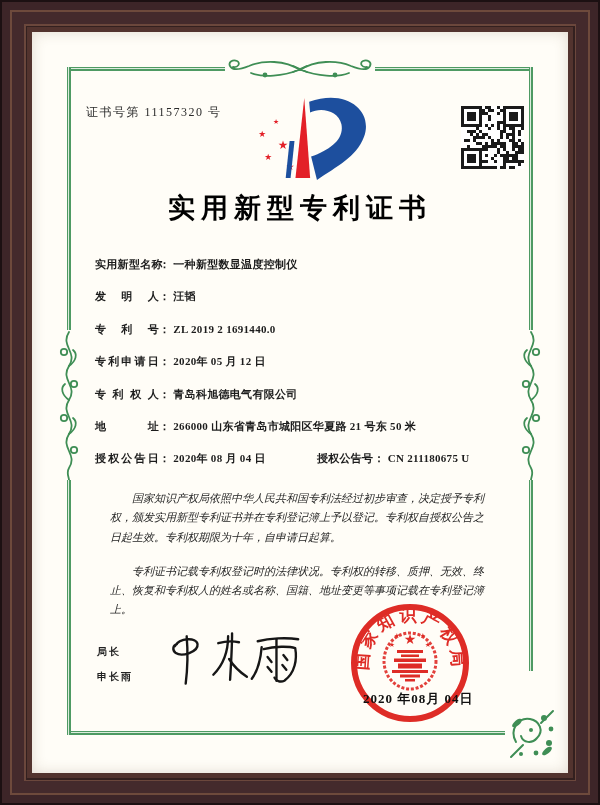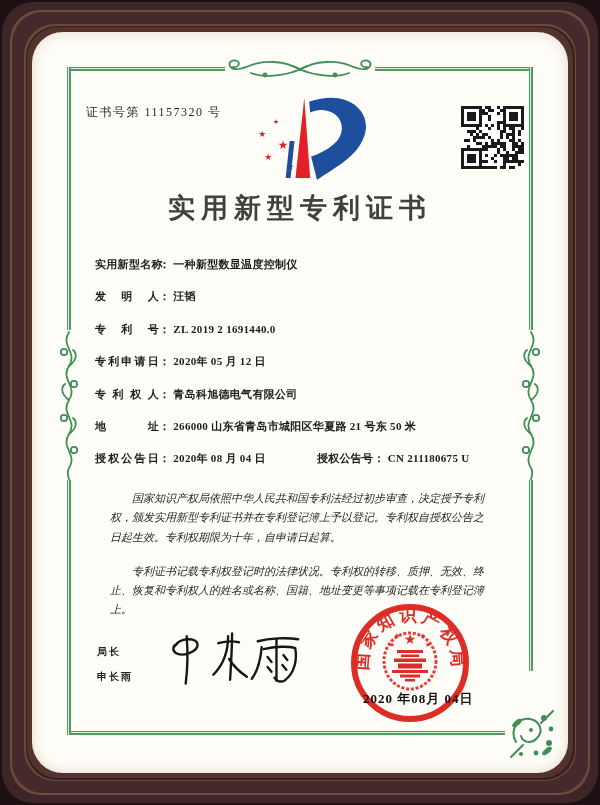--- a/index.html
+++ b/index.html
@@ -1,38 +1,38 @@
 <!DOCTYPE html>
 <html><head>
 <meta charset="utf-8">
 <style>
   html,body{margin:0;padding:0;background:#111;}
   .stage{position:relative;width:600px;height:805px;overflow:hidden;
          font-family:"Liberation Serif","DejaVu Serif",serif;background:#1c1012;}
   
-  .fr{position:absolute;border-radius:31px;}
+  .fr{position:absolute;}
   .fr-a{inset:2px;background:#3d2528;}
   .fr-b{inset:10px;background:#6e4a3c;}
   .fr-c{inset:12px;background:#442a2c;}
   .fr-d{inset:24px;background:#6b473c;}
   .fr-e{inset:25.5px;background:#33201f;}
   .fr-f{inset:27px;background:#52332e;}
   .paper{inset:32px;background:#fffdf7;box-shadow:inset 0 0 14px rgba(90,60,40,.18);}
   
   .gline-h{position:absolute;height:4px;
     background:linear-gradient(180deg,#4e9a63 0 27%,#dcecdd 27% 62%,#4e9a63 62% 100%);}
   .gline-v{position:absolute;width:4px;
     background:linear-gradient(90deg,#4e9a63 0 27%,#dcecdd 27% 62%,#4e9a63 62% 100%);}
   .flourish{position:absolute;}
   
   .cert-no{position:absolute;left:54px;top:72px;font-size:12px;letter-spacing:1.5px;color:#2a2a2a;}
   .logo{position:absolute;left:220px;top:62px;width:128px;height:88px;}
   .qr{position:absolute;left:429px;top:74px;width:63px;height:63px;background:#fff;}
   .title{position:absolute;left:0;right:0;top:158px;text-align:center;
-         font-size:27px;font-weight:700;letter-spacing:6px;color:#404040;}
+         font-size:27px;font-weight:700;letter-spacing:6px;color:#000000;}
   
   .fields{position:absolute;left:63px;top:225px;width:414px;}
   .field-row{height:32.4px;font-size:11px;font-weight:600;letter-spacing:.3px;color:#1c1c1c;white-space:nowrap;}
   .f-label{display:inline-block;width:64px;text-align:justify;text-align-last:justify;vertical-align:top;}
   .f-colon{margin-right:3px;}
   .grant-2{display:inline-block;margin-left:48px;}
   
   .body-text{position:absolute;left:63px;top:442px;width:412px;font-size:11px;line-height:19.3px;
              font-style:italic;color:#262626;}
   .body-text p{margin:15px;text-indent:2em;}

